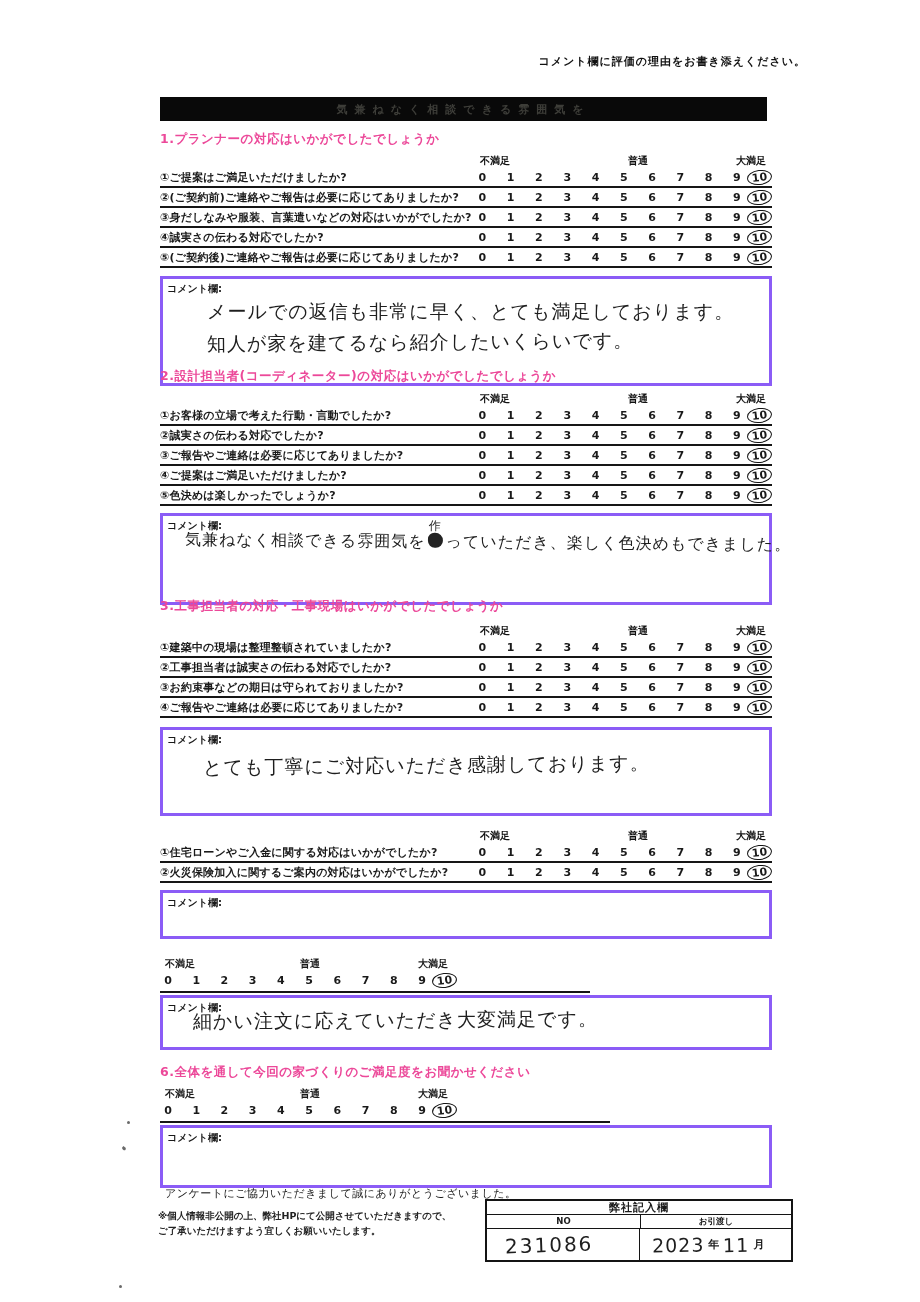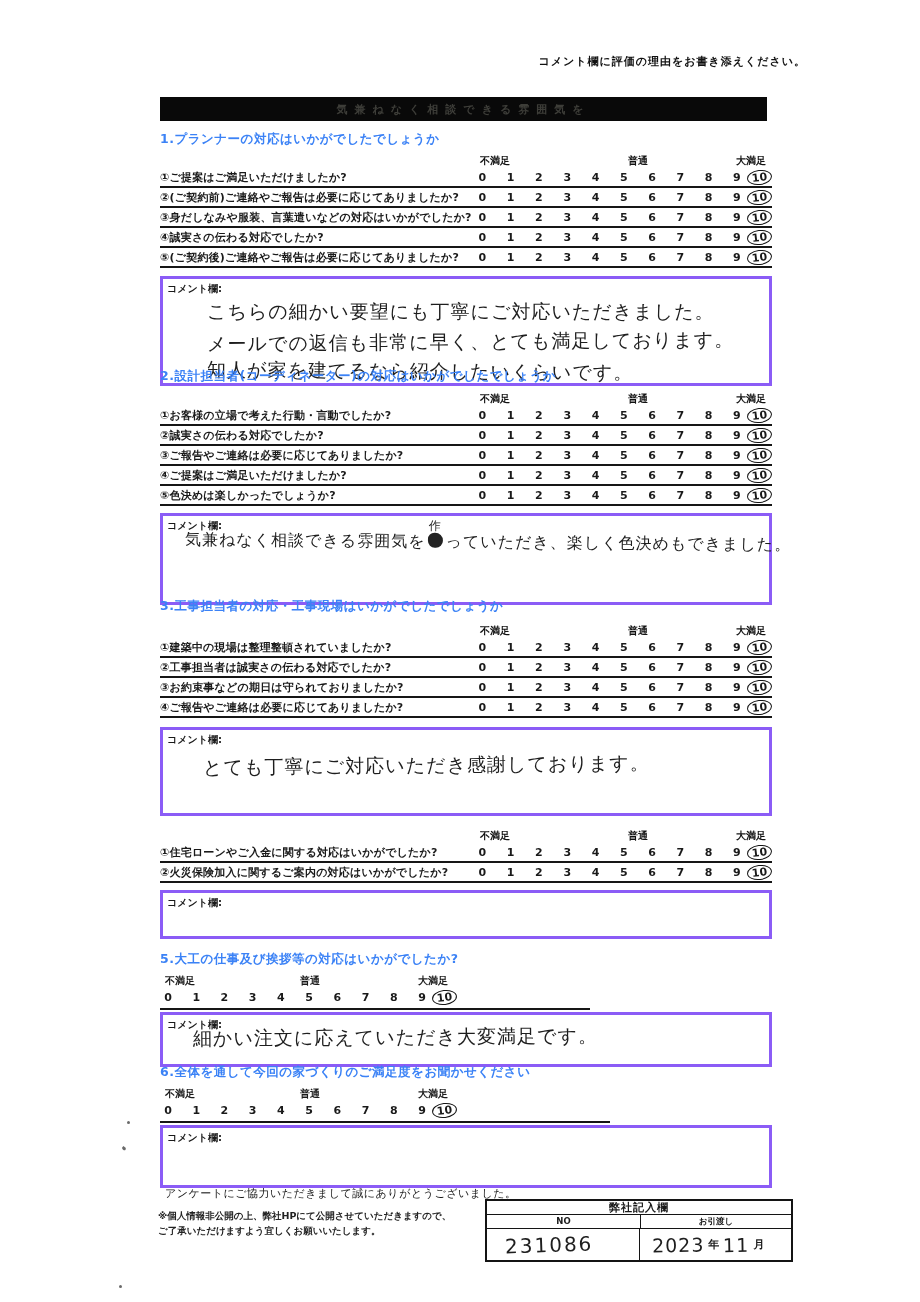--- a/index.html
+++ b/index.html
@@ -21,21 +21,21 @@
     display:flex;align-items:center;justify-content:center;
   }
   .titlebar span{
     color:#4a4a44;font-size:11px;letter-spacing:7px;font-weight:700;opacity:.8;
     filter:blur(.4px);
   }
 
   
   .qsection{position:absolute;left:160px;width:612px;}
   .qsection h2{
-    margin:0;font-size:12.5px;font-weight:700;color:#3b82f6;letter-spacing:.5px;
+    margin:0;font-size:12.5px;font-weight:700;color:#ec4899;letter-spacing:.5px;
   }
   .scale-head{position:relative;height:14px;font-size:10px;font-weight:700;color:#111;}
   .scale-head .sl{position:absolute;left:320px;}
   .scale-head .sm{position:absolute;left:468px;}
   .scale-head .sh{position:absolute;left:576px;}
 
   .qrow{
     display:flex;align-items:center;height:18px;border-bottom:2px solid #161616;
   }
   .qlabel{width:318px;font-size:11px;font-weight:700;letter-spacing:.2px;white-space:nowrap;overflow:hidden;}
@@ -203,21 +203,20 @@
         <span class="num">5</span>
         <span class="num">6</span>
         <span class="num">7</span>
         <span class="num">8</span>
         <span class="num">9</span>
       </span>
     <span class="circled">10</span>
   </div>
   <div class="cbox c1" style="margin-top:8px;height:87px">
     <span class="clabel">コメント欄:</span>
-    <div class="hand">こちらの細かい要望にも丁寧にご対応いただきました。</div>
     <div class="hand">メールでの返信も非常に早く、とても満足しております。</div>
     <div class="hand">知人が家を建てるなら紹介したいくらいです。</div>
   </div>
 </div>
 
 <div class="qsection" style="top:368px">
   <h2>2.設計担当者(コーディネーター)の対応はいかがでしたでしょうか</h2>
   <div class="scale-head" style="margin-top:7px">
     <span class="sl">不満足</span>
     <span class="sm">普通</span>
@@ -425,21 +424,20 @@
         <span class="num">9</span>
       </span>
     <span class="circled">10</span>
   </div>
   <div class="cbox" style="margin-top:7px;height:43px">
     <span class="clabel">コメント欄:</span>
   </div>
 </div>
 
 <div class="qsection" style="top:951px">
-  <h2>5.大工の仕事及び挨拶等の対応はいかがでしたか?</h2>
   <div class="inline-scale" style="margin-top:6px">
     <span class="sl">不満足</span>
     <span class="sm">普通</span>
     <span class="sh">大満足</span>
   </div>
   <div class="inline-nums">
     <span class="nums">
         <span class="num">0</span>
         <span class="num">1</span>
         <span class="num">2</span>

